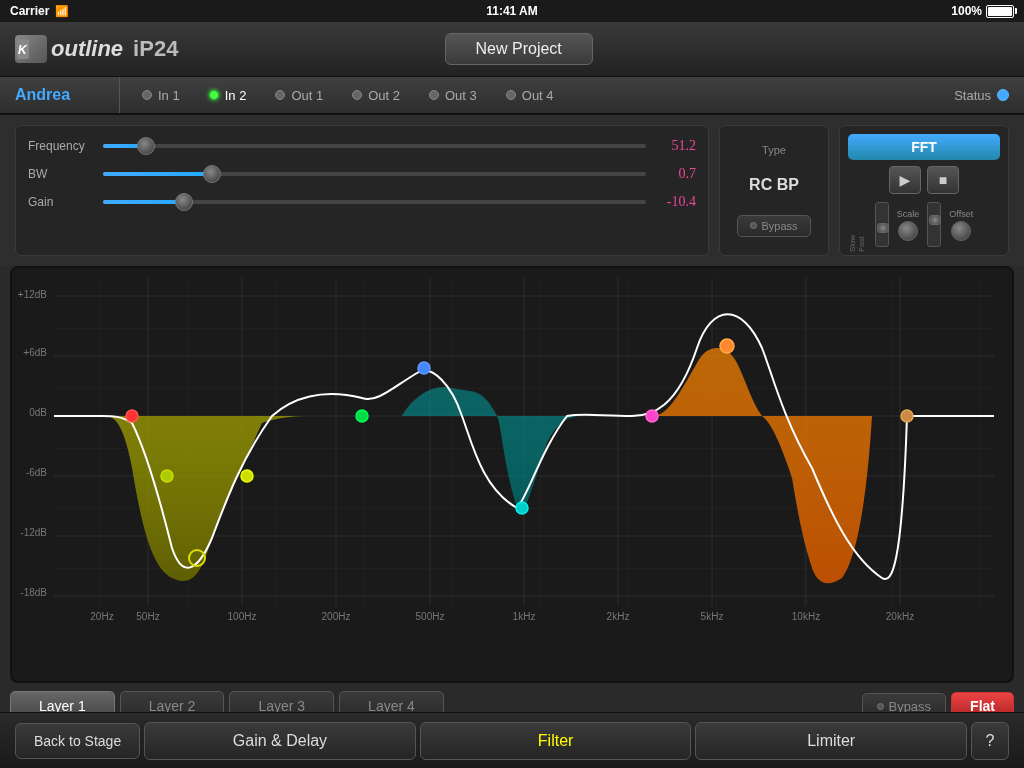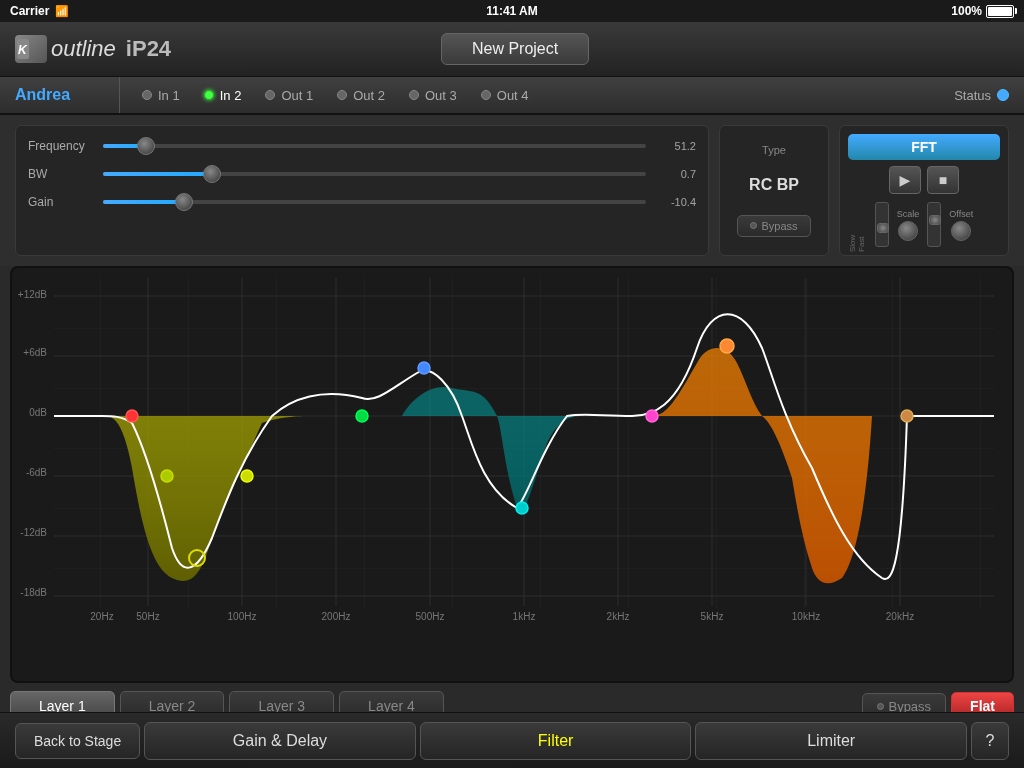--- a/index.html
+++ b/index.html
@@ -78,21 +78,21 @@
       color: #4af;
       font-size: 16px;
       font-weight: bold;
       padding-left: 15px;
       border-right: 1px solid #555;
       height: 100%;
       display: flex; align-items: center;
     }
     .tabs-row {
       display: flex; align-items: center; flex: 1;
-      padding: 0 10px; 
+      padding: 0 10px; gap: 5px;
     }
     .tab-item {
       display: flex; align-items: center; gap: 6px;
       padding: 4px 12px;
       border-radius: 4px;
       cursor: pointer;
       font-size: 13px;
       color: #aaa;
     }
     .tab-item.active { color: #fff; }
@@ -150,21 +150,21 @@
     .slider-thumb {
       width: 18px; height: 18px;
       background: radial-gradient(circle at 40% 35%, #888, #333);
       border-radius: 50%;
       border: 1px solid #777;
       position: absolute;
       top: 50%; transform: translateY(-50%);
       cursor: pointer;
     }
     .slider-value {
-      width: 50px; text-align: right; font-size: 11px; color: #a3a3a3;
+      width: 50px; text-align: right; font-size: 14px; color: #ec4899; font-family: Liberation Serif, serif;
     }
 
     
     .type-panel {
       width: 110px;
       background: #252525;
       border: 1px solid #3a3a3a;
       border-radius: 6px;
       display: flex; flex-direction: column; align-items: center;
       justify-content: space-around;
@@ -362,21 +362,21 @@
 </div>
 
 <div class="app-header">
   <div class="app-logo">
     <div class="logo-icon">
       <svg width="28" height="24" viewBox="0 0 28 24">
         <rect x="0" y="2" width="12" height="20" rx="2" fill="#888"></rect>
         <text x="1" y="17" fill="#fff" font-size="12" font-style="italic" font-weight="bold">K</text>
       </svg>
     </div>
-    <span style="font-size:22px;font-weight:normal;color:#ddd;font-style:italic;text-align:center;">outline</span>
+    <span style="font-size:22px;font-weight:bold;color:#ddd;font-style:italic;text-align:center;">outline</span>
     <span style="font-size:22px;font-weight:bold;color:#bbb;margin-left:6px;">iP24</span>
   </div>
   <button class="project-name-btn">New Project</button>
   <div class="header-right"></div>
 </div>
 
 <div class="channel-tabs">
   <div class="channel-name">Andrea</div>
   <div class="tabs-row">
     <div class="tab-item">

